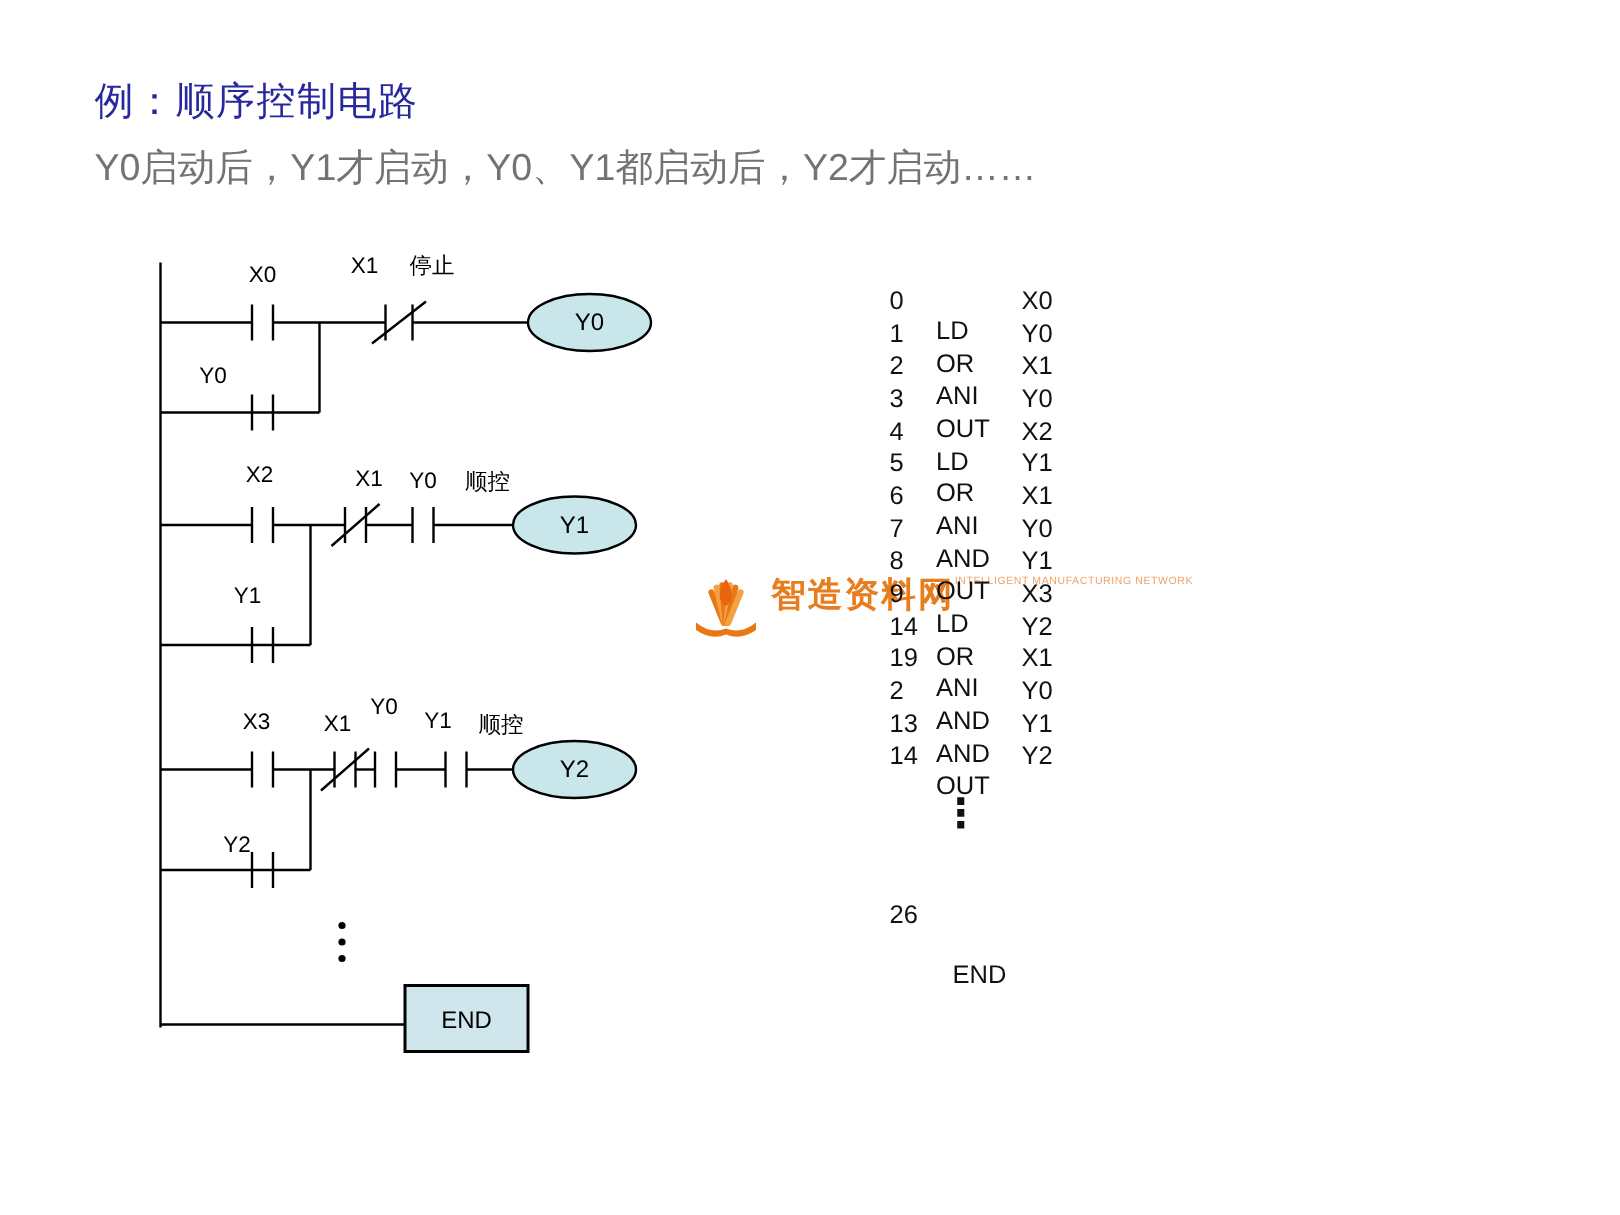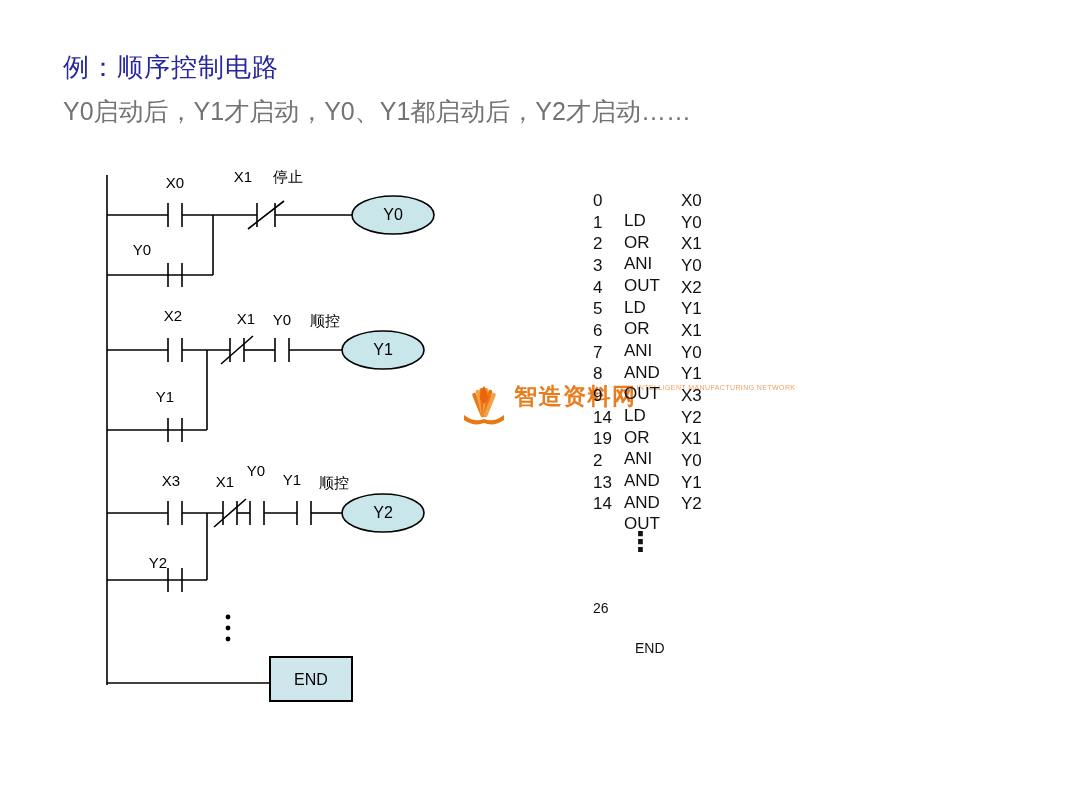--- a/index.html
+++ b/index.html
@@ -12,21 +12,21 @@
   .ladder-svg line{stroke:#000;stroke-width:1.6;}
   .ladder-svg text{font-family:"Liberation Sans","DejaVu Sans",sans-serif;font-size:15px;fill:#000;text-anchor:middle;}
   .ladder-svg text.coil-label{font-size:16px;}
   .ladder-svg .coil{fill:#c9e6ea;stroke:#000;stroke-width:1.6;}
   .ladder-svg .endbox{fill:#cfe7ec;stroke:#000;stroke-width:2;}
   .program{position:absolute;left:593px;top:190px;z-index:3;font-size:17px;color:#111;}
   .prow{display:flex;height:21.7px;align-items:center;}
   .pn{width:31px;}
   .pop{width:57px;margin-top:40px;}
   .pellipsis{position:absolute;left:627px;top:527px;z-index:3;font-size:27px;font-weight:bold;color:#111;line-height:30px;}
-  .plast{position:absolute;left:593px;top:600px;z-index:3;display:flex;font-size:14px;color:#111;}
+  .plast{position:absolute;left:593px;top:600px;z-index:3;display:flex;font-size:17px;color:#111;}
   .plast .pn2{width:42px;}
   .watermark{position:absolute;left:461px;top:383px;z-index:1;display:flex;align-items:flex-start;gap:7px;}
   .wm-text{display:flex;flex-direction:row;}
   .wm-brand{font-size:23px;font-weight:bold;color:#e87d1e;letter-spacing:1.5px;line-height:26px;
             font-family:"Liberation Sans","DejaVu Sans",sans-serif;}
   .wm-tagline{font-size:7px;color:#efa264;letter-spacing:0.4px;margin-top:1px;}
 </style>
 </head>
 <body>
 

